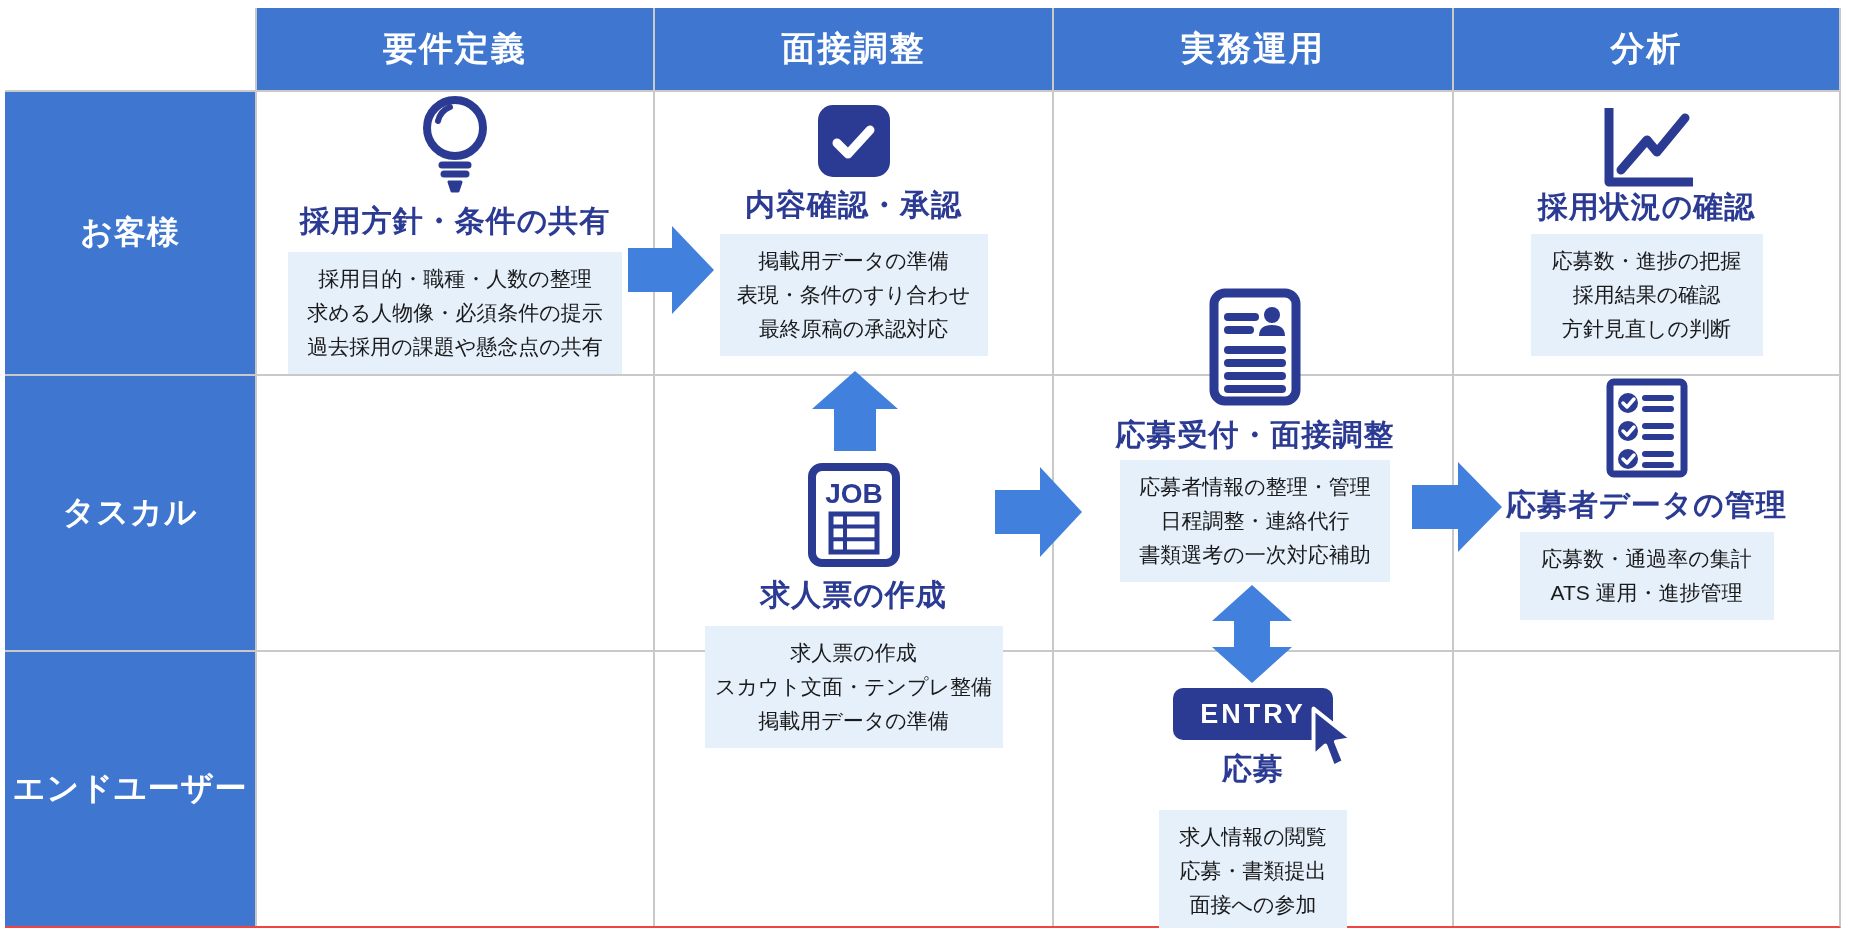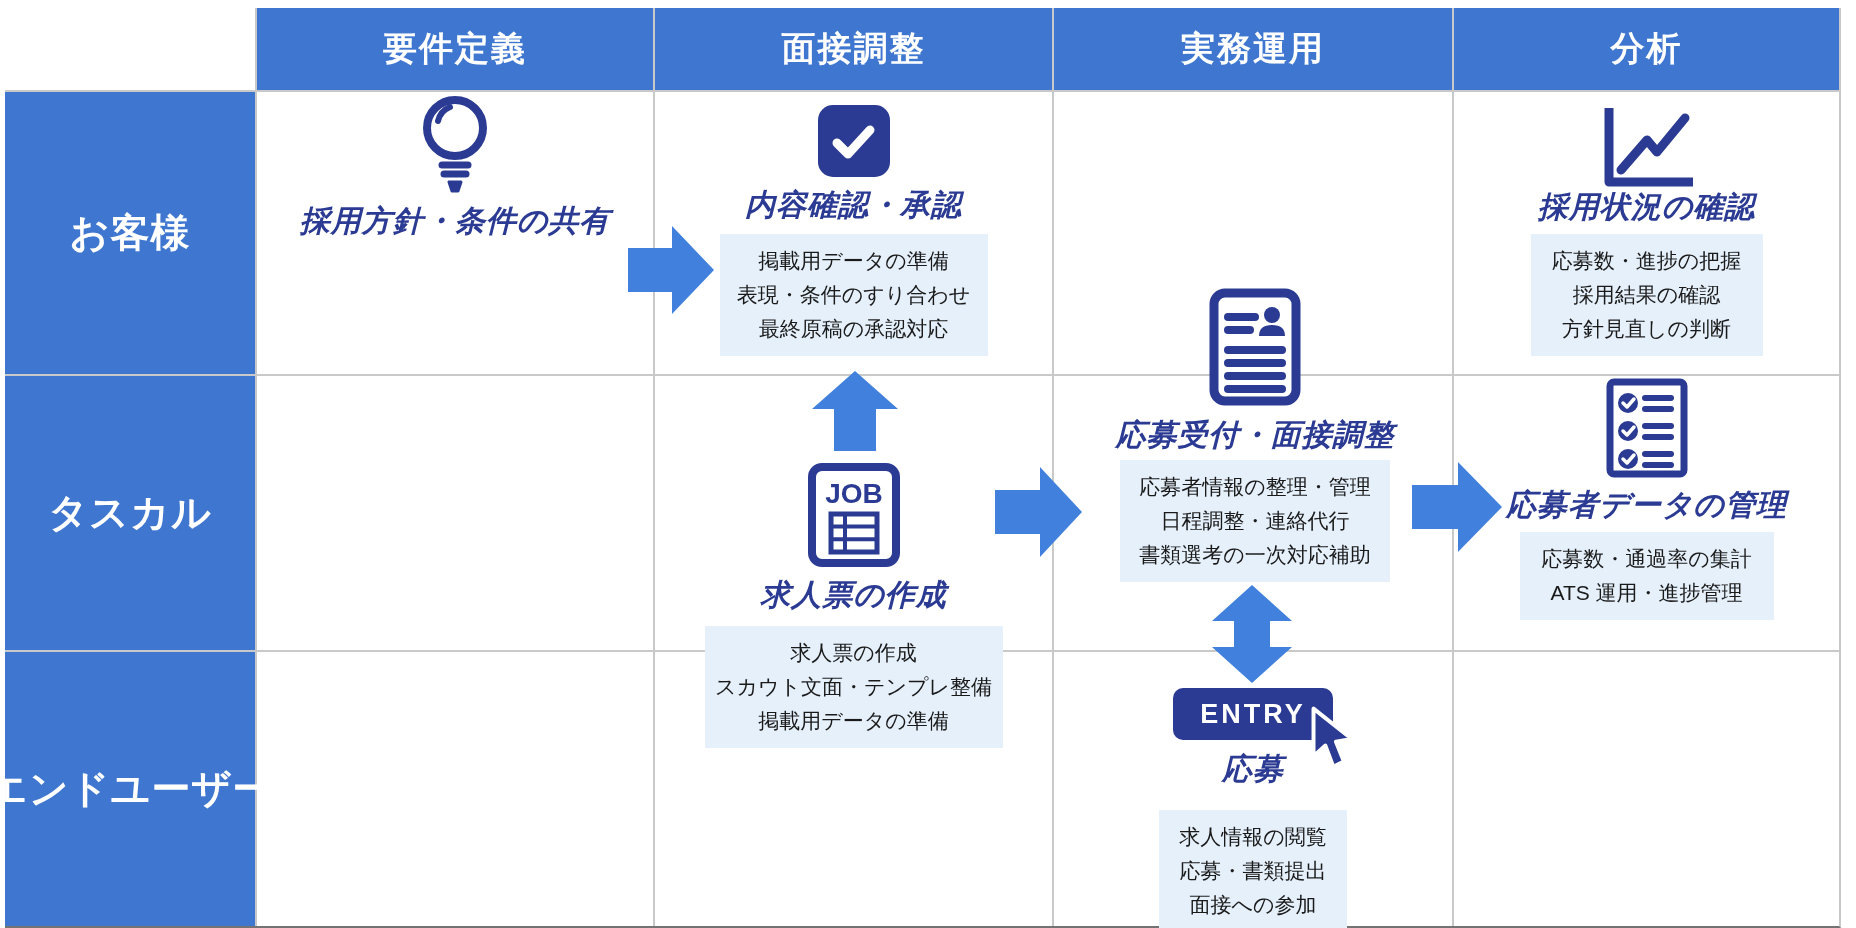--- a/index.html
+++ b/index.html
@@ -8,40 +8,40 @@
 
   
   #grid{
     position:absolute;left:5px;top:8px;
     display:grid;
     grid-template-columns:250px 396px 397px 398px 385px;
     grid-template-rows:82px 282px 274px 274px;
     gap:2px;
     background:#c9c9c9;
     border-right:2px solid #c9c9c9;
-    border-bottom:2px solid #737373;
+    border-bottom:2px solid #ef4444;
   }
   .corner{background:#ffffff;}
   .hdr{
     background:#3e76d0;color:#ffffff;
     display:flex;align-items:center;justify-content:center;
     font-size:34px;font-weight:bold;letter-spacing:2px;white-space:nowrap;
   }
   .lane{
     background:#3e76d0;color:#ffffff;
     display:flex;align-items:center;justify-content:center;
-    font-size:39px;font-weight:bold;letter-spacing:1px;white-space:nowrap;
+    font-size:32px;font-weight:bold;letter-spacing:1px;white-space:nowrap;
   }
   .cell{background:#ffffff;}
 
   
   .block{position:absolute;display:flex;flex-direction:column;align-items:center;}
   .blk-title{
     color:#2b3a92;font-size:30px;font-weight:bold;letter-spacing:1px;
-    white-space:nowrap;line-height:34px;font-style:italic;
+    white-space:nowrap;line-height:34px;
   }
   .detail-box{
     background:#e5f0fb;padding:10px 8px;text-align:center;
   }
   .detail-line{
     font-size:21px;line-height:34px;color:#1a1a1a;white-space:nowrap;
   }
   .icon{display:block;}
 
   
@@ -125,20 +125,25 @@
 
   <div class="block" id="blk-share">
     <svg class="icon" width="86" height="102" viewBox="0 0 86 102">
       <circle cx="43" cy="34" r="28" fill="none" stroke="#2b3a92" stroke-width="8"></circle>
       <path d="M26,27 A20,20 0 0 1 38,13" fill="none" stroke="#2b3a92" stroke-width="6" stroke-linecap="round"></path>
       <line x1="30" y1="71" x2="56" y2="71" stroke="#2b3a92" stroke-width="7" stroke-linecap="round"></line>
       <line x1="32" y1="80" x2="54" y2="80" stroke="#2b3a92" stroke-width="7" stroke-linecap="round"></line>
       <path d="M37,88 L49,88 L46,97 L40,97 Z" fill="#2b3a92" stroke="#2b3a92" stroke-width="3" stroke-linejoin="round"></path>
     </svg>
     <div class="blk-title">採用方針・条件の共有</div>
+    <div class="detail-box">
+      <div class="detail-line">採用目的・職種・人数の整理</div>
+      <div class="detail-line">求める人物像・必須条件の提示</div>
+      <div class="detail-line">過去採用の課題や懸念点の共有</div>
+    </div>
   </div>
 
   <div class="block" id="blk-approve">
     <svg class="icon" width="74" height="74" viewBox="0 0 74 74">
       <rect x="1" y="1" width="72" height="72" rx="15" fill="#2b3a92"></rect>
       <polyline points="20,39 31,50 53,26" fill="none" stroke="#ffffff" stroke-width="9" stroke-linecap="round" stroke-linejoin="round"></polyline>
     </svg>
     <div class="blk-title">内容確認・承認</div>
     <div class="detail-box">
       <div class="detail-line">掲載用データの準備</div>

